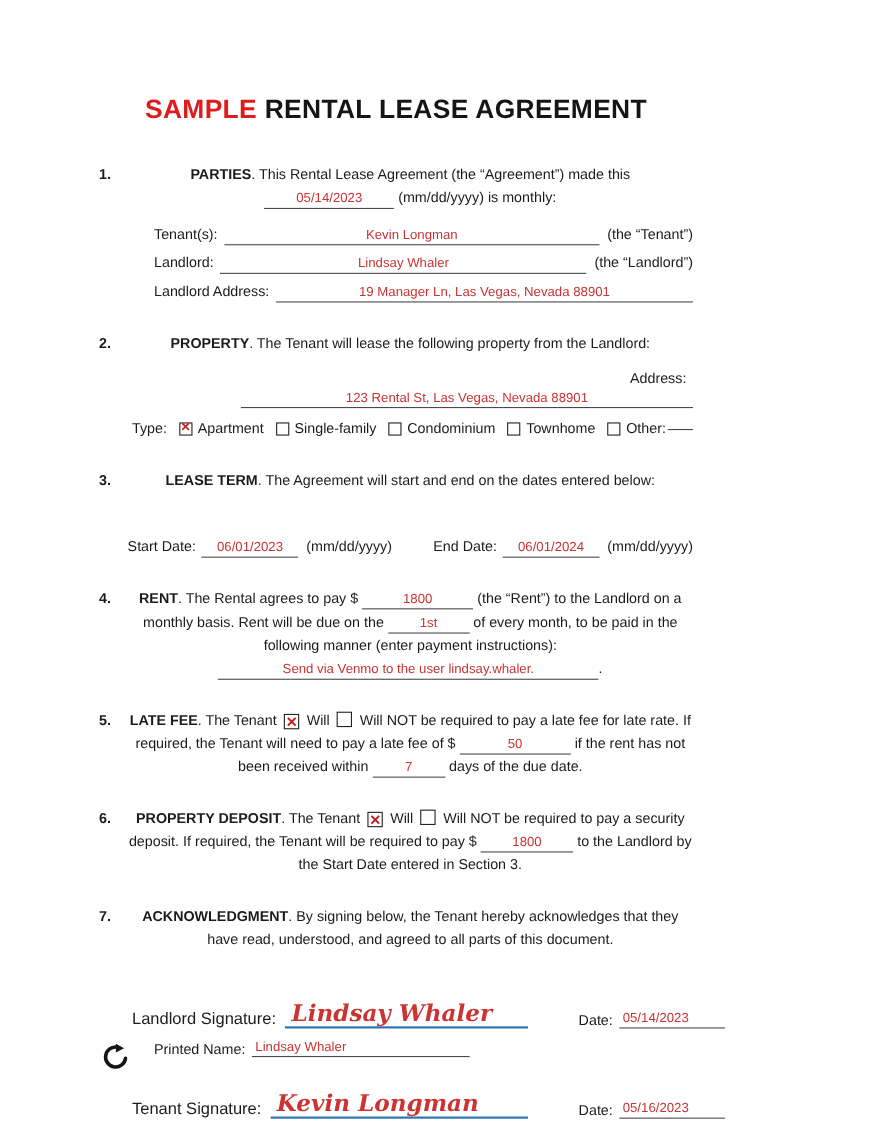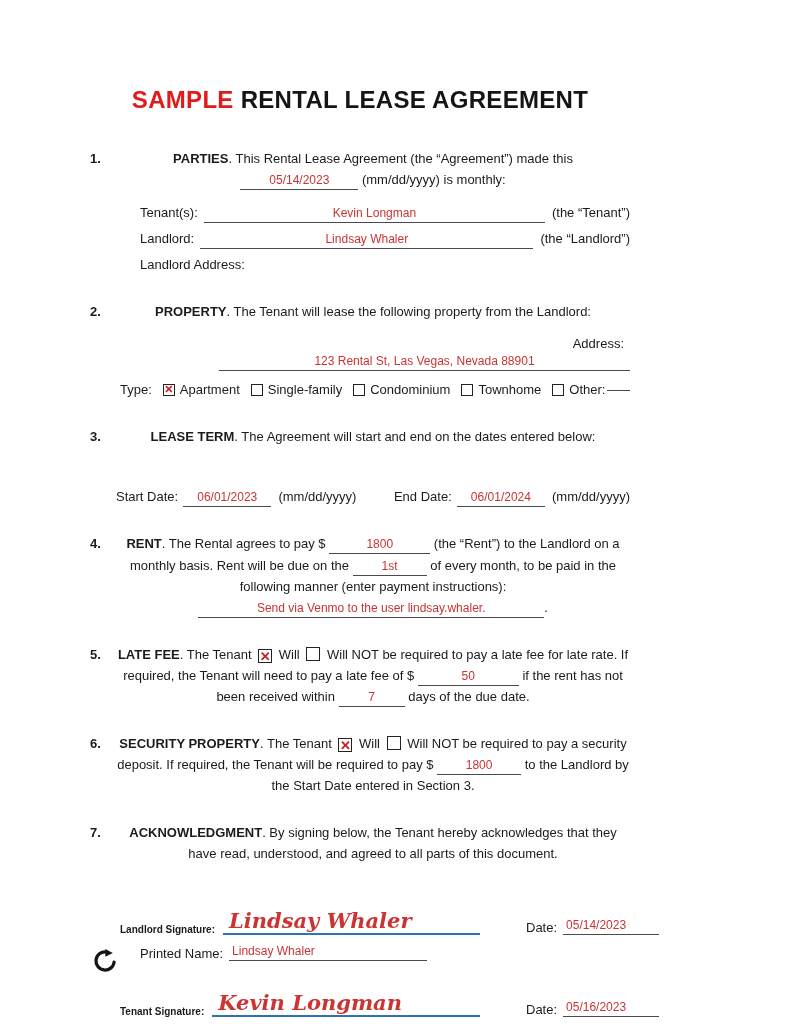--- a/index.html
+++ b/index.html
@@ -43,21 +43,21 @@
 
   .dates-row { display: flex; align-items: flex-end; margin-top: 3px; white-space: nowrap; }
   .dates-row .fmt { margin-left: 7px; margin-top: 36px; }
   .dates-row .gap { width: 42px; }
   .dates-row .lbl { margin-right: 5px; }
 
   .sig-area { margin-top: 42px; }
   .sig-group { margin-bottom: 27px; }
   .sig-row { display: flex; align-items: flex-end; margin-left: 30px; }
   .sig-left { flex: 0 0 360px; display: flex; align-items: flex-end; }
-  .sig-label { font-weight: 700; white-space: nowrap; font-size: 10px; }
+  .sig-label { font-weight: 400; white-space: nowrap; font-size: 15px; }
   .sig-line {
     flex: 1; margin-left: 8px; border-bottom: 2px solid #2e74b5;
     font-family: "DejaVu Serif", serif; font-style: italic; font-weight: 700;
     font-size: 21px; color: #cc3333; line-height: 1.05; height: 26px;
     display: flex; align-items: flex-end; padding: 0 4px 1px 6px; white-space: nowrap;
   }
   .date-group { display: flex; align-items: flex-end; margin-left: 46px; }
   .date-fill {
     width: 96px; border-bottom: 1px solid #4a4a4a; color: #c93434; font-size: 12px;
     margin-left: 6px; padding: 0 3px 1px 3px; line-height: 1.25; min-height: 15px; box-sizing: border-box;
@@ -94,20 +94,21 @@
           <span class="fill grow">Kevin Longman</span>
           <span class="suffix">(the “Tenant”)</span>
         </div>
         <div class="row">
           <span class="lbl">Landlord:</span>
           <span class="fill grow">Lindsay Whaler</span>
           <span class="suffix">(the “Landlord”)</span>
         </div>
         <div class="row">
           <span class="lbl">Landlord Address:</span>
+          <span class="fill grow">19 Manager Ln, Las Vegas, Nevada 88901</span>
         </div>
       </div>
     </div>
   </div>
 
   <div class="section">
     <div class="num">2.</div>
     <div class="body">
       <div><span class="heading">PROPERTY</span><span>. The Tenant will lease the following property from the Landlord:</span></div>
       <div class="inner" style="margin-left:4px; margin-top:11px;">
@@ -177,21 +178,21 @@
       <span class="fill" style="min-width:95px">50</span>
       <span>if the rent has not been received within</span>
       <span class="fill" style="min-width:60px">7</span>
       <span>days of the due date.</span>
     </div>
   </div>
 
   <div class="section">
     <div class="num">6.</div>
     <div class="body">
-      <span class="heading">SECURITY PROPERTY</span><span>. The Tenant</span>
+      <span class="heading">PROPERTY DEPOSIT</span><span>. The Tenant</span>
       <span class="cb big">
           <span class="mark">✕</span>
         </span>
       <span>Will</span>
       <span class="cb big"></span>
       <span>Will NOT</span>
       <span>be required to pay a security deposit. If required, the Tenant will be required to pay $</span>
       <span class="fill" style="min-width:78px">1800</span>
       <span>to the Landlord by the Start Date entered in Section 3.</span>
     </div>

